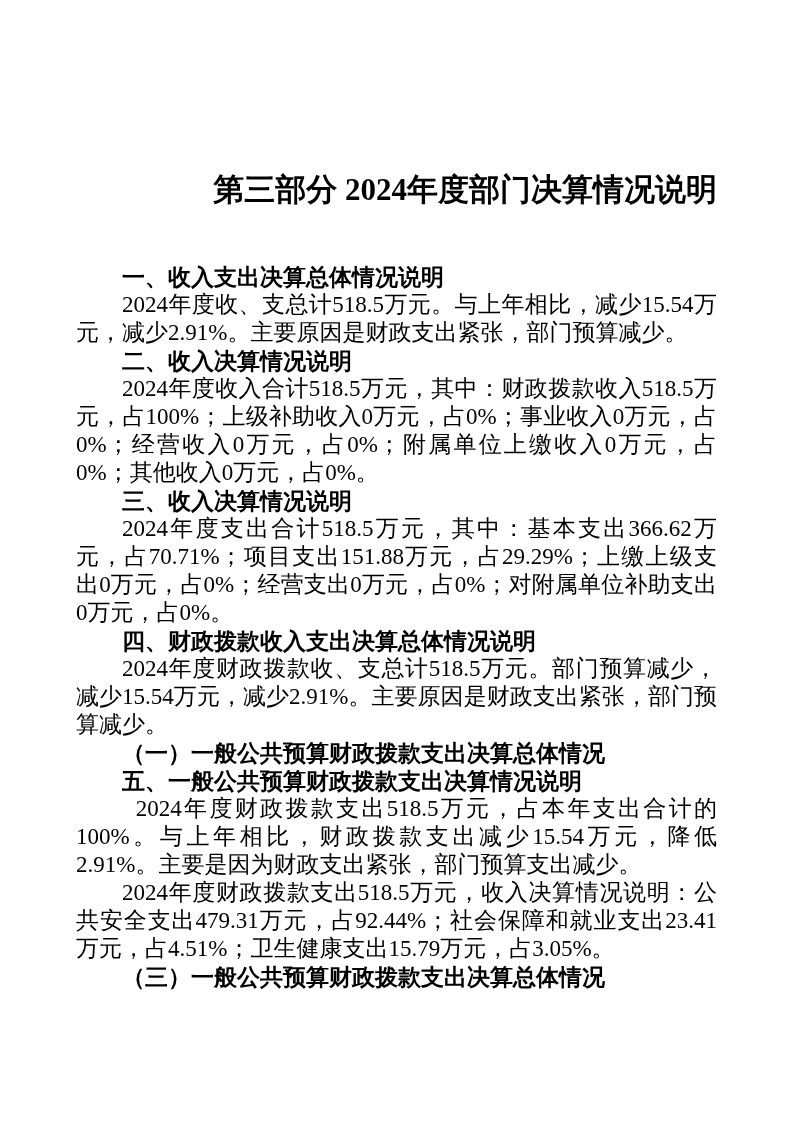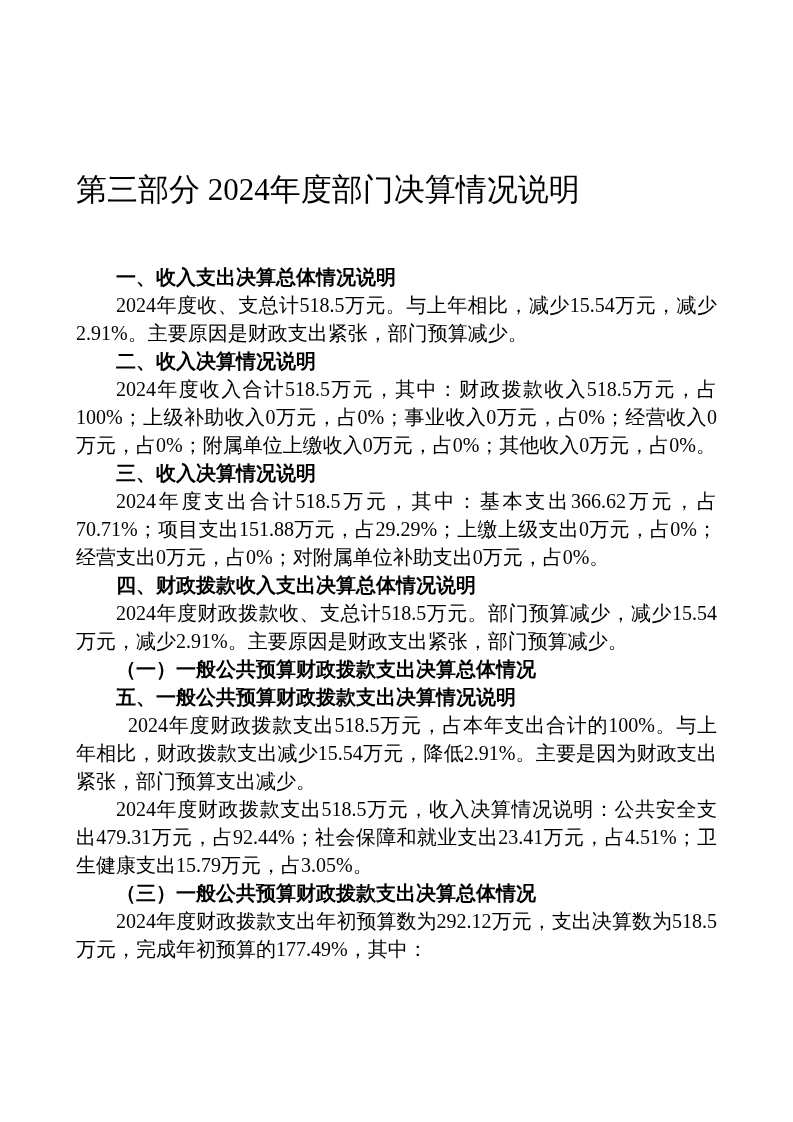--- a/index.html
+++ b/index.html
@@ -12,31 +12,31 @@
     width: 793px;
     height: 1122px;
     margin: 0 auto;
     background: #ffffff;
     color: #000000;
     box-sizing: border-box;
     padding: 170px 76px 0 76px;
     overflow: hidden;
   }
   .doc-title {
-    text-align: left;
+    text-align: right;
     font-family: "Liberation Serif", "DejaVu Serif", serif;
-    font-weight: 400;
+    font-weight: 700;
     font-size: 31px;
     line-height: 40px;
     margin: 0 0 53px 0;
     white-space: nowrap;
   }
   .content {
     font-family: "Liberation Serif", "DejaVu Serif", serif;
-    font-size: 20px;
+    font-size: 23px;
     line-height: 28px;
     text-align: justify;
   }
   .content p {
     margin: 0;
     text-indent: 2em;
   }
   .content p.h {
     font-family: "Liberation Sans", "DejaVu Sans", sans-serif;
     font-weight: 700;
@@ -66,15 +66,14 @@
     <p>2024年度财政拨款收、支总计518.5万元。部门预算减少，减少15.54万元，减少2.91%。主要原因是财政支出紧张，部门预算减少。</p>
 
     <p class="h">（一）一般公共预算财政拨款支出决算总体情况</p>
 
     <p class="h">五、一般公共预算财政拨款支出决算情况说明</p>
     <p class="extra-indent">2024年度财政拨款支出518.5万元，占本年支出合计的100%。与上年相比，财政拨款支出减少15.54万元，降低2.91%。主要是因为财政支出紧张，部门预算支出减少。</p>
 
     <p>2024年度财政拨款支出518.5万元，收入决算情况说明：公共安全支出479.31万元，占92.44%；社会保障和就业支出23.41万元，占4.51%；卫生健康支出15.79万元，占3.05%。</p>
 
     <p class="h">（三）一般公共预算财政拨款支出决算总体情况</p>
-    <p>2024年度财政拨款支出年初预算数为292.12万元，支出决算数为518.5万元，完成年初预算的177.49%，其中：</p>
   </div>
 </div>
 
 </body></html>

